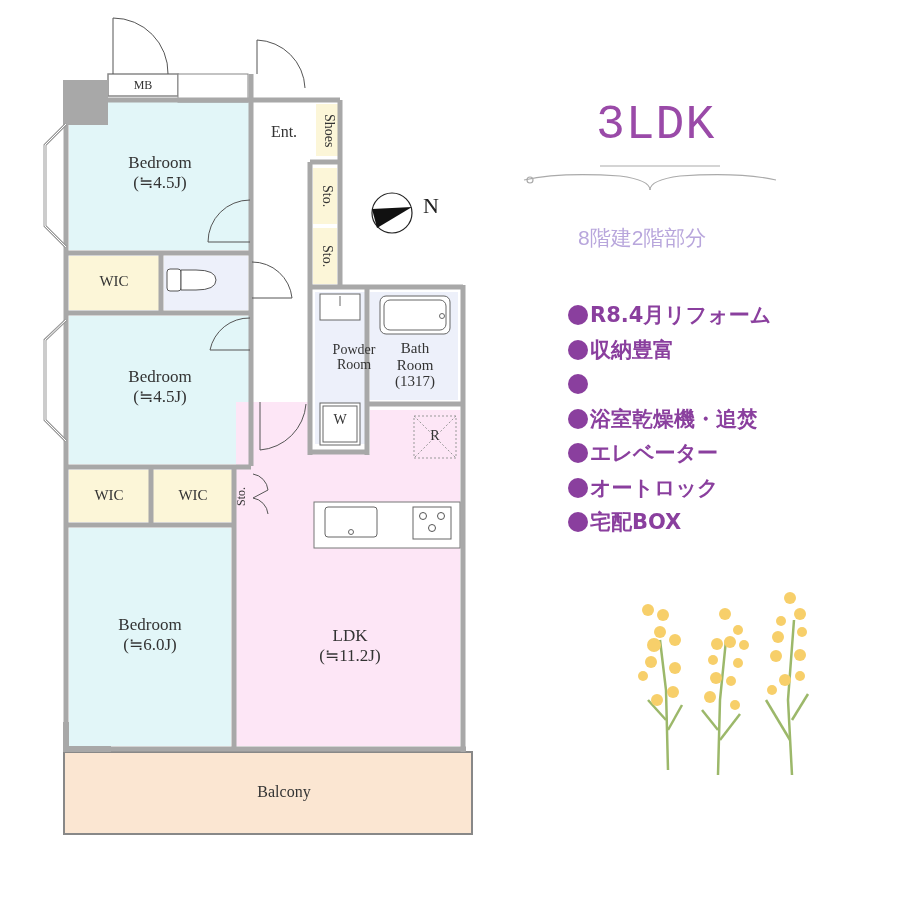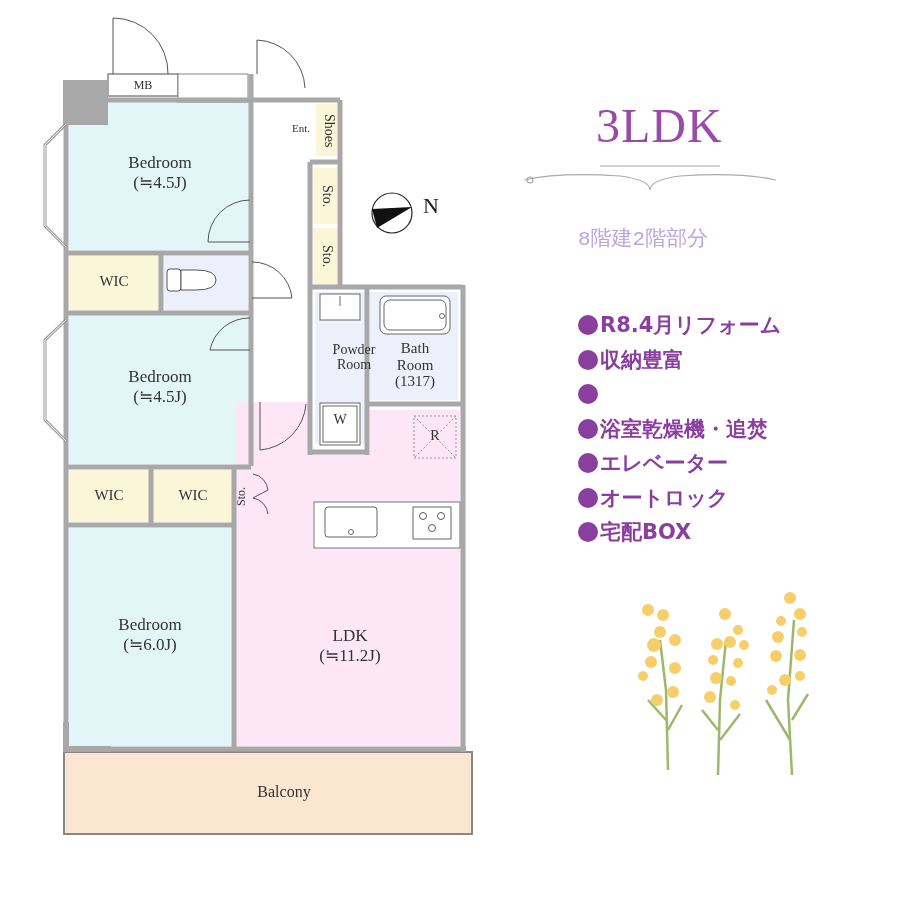--- a/index.html
+++ b/index.html
@@ -1,23 +1,23 @@
 <!DOCTYPE html>
 <html><head>
 <meta charset="utf-8">
 <style>
   html, body { margin:0; padding:0; background:#ffffff; }
   body { width:905px; height:909px; position:relative; overflow:hidden; font-family:"DejaVu Serif", serif; }
   .abs { position:absolute; }
   .plan { position:absolute; left:0; top:0; width:905px; height:909px; }
   .room-label { position:absolute; text-align:center; color:#333; font-family:"Liberation Serif", serif; line-height:1.2; }
   .vert { writing-mode:vertical-rl; text-orientation:sideways; font-family:"Liberation Serif", serif; font-size:14px; color:#333; position:absolute; text-align:center; }
-  .title { position:absolute; left:596px; top:98px; font-family:Liberation Serif, serif; font-size:48px; color:#9a4aa8; font-weight:400; letter-spacing:1px; }
-  .subtitle { position:absolute; left:578px; top:224px; font-family:Liberation Mono, monospace; font-size:21px; color:#b8a6dc; }
-  .features { position:absolute; left:566px; top:296px; list-style:none; margin:12px; padding:0; }
+  .title { position:absolute; left:596px; top:98px; font-family:Liberation Mono, monospace; font-size:48px; color:#9a4aa8; font-weight:400; letter-spacing:1px; }
+  .subtitle { position:absolute; left:578px; top:224px; font-family:Liberation Sans, sans-serif; font-size:21px; color:#b8a6dc; }
+  .features { position:absolute; left:566px; top:296px; list-style:none; margin:2px; padding:0; }
   .features li { font-family:"DejaVu Sans", sans-serif; font-weight:bold; font-size:21px; color:#8a3f9e; height:34.5px; line-height:34.5px; white-space:nowrap; }
   .features .dot { display:inline-block; width:20px; height:20px; border-radius:50%; background:#8a3f9e; vertical-align:-3px; margin-right:2px; }
 </style>
 </head>
 <body>
 
 <svg class="plan" viewBox="0 0 905 909" width="905" height="909">
 
   <rect x="64" y="752" width="408" height="82" fill="#fbe6d2" stroke="#888" stroke-width="2"></rect>
 
@@ -191,21 +191,21 @@
 </div>
 <div class="room-label" style="left:90px;top:615px;width:120px;font-size:17px;">
   <div>Bedroom</div>
   <div>(≒6.0J)</div>
 </div>
 <div class="room-label" style="left:290px;top:626px;width:120px;font-size:17px;">
   <div>LDK</div>
   <div>(≒11.2J)</div>
 </div>
 <div class="room-label" style="left:224px;top:782px;width:120px;font-size:16px;">Balcony</div>
-<div class="room-label" style="left:258px;top:122px;width:52px;font-size:11px;text-align:right;">Ent.</div>
+<div class="room-label" style="left:258px;top:122px;width:52px;font-size:16px;">Ent.</div>
 <div class="room-label" style="left:108px;top:78px;width:70px;font-size:12px;text-align:center;">MB</div>
 <div class="room-label" style="left:79px;top:272px;width:70px;font-size:15px;">WIC</div>
 <div class="room-label" style="left:74px;top:486px;width:70px;font-size:15px;">WIC</div>
 <div class="room-label" style="left:158px;top:486px;width:70px;font-size:15px;">WIC</div>
 <div class="room-label" style="left:323px;top:342px;width:62px;font-size:14px;white-space:pre-line;line-height:1.1;">Powder
 Room</div>
 <div class="room-label" style="left:368px;top:340px;width:94px;font-size:15px;white-space:pre-line;line-height:1.1;">Bath
 Room
 (1317)</div>
 <div class="room-label" style="left:320px;top:412px;width:40px;font-size:14px;">W</div>

